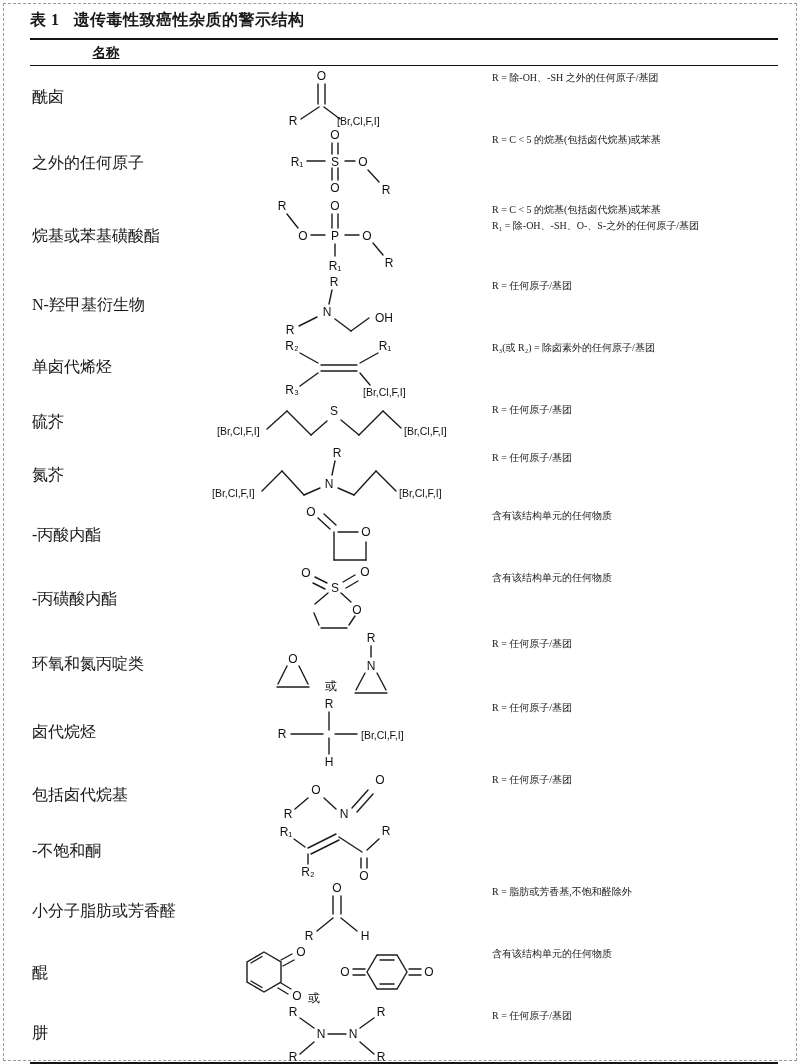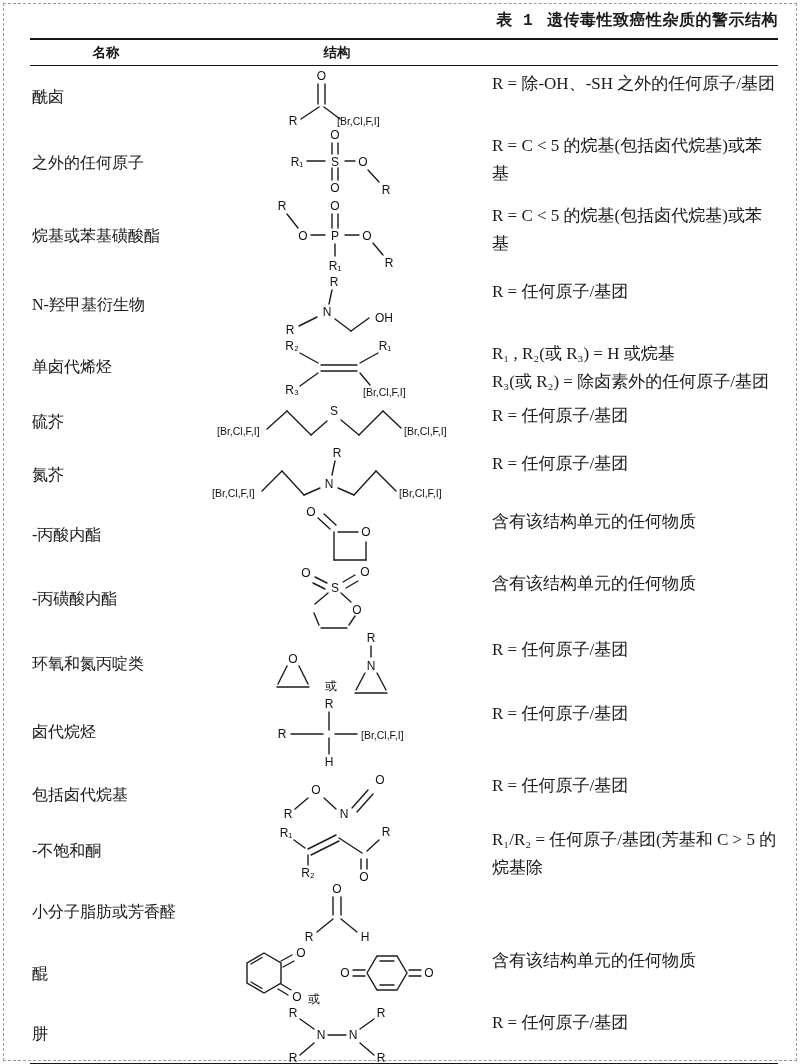--- a/index.html
+++ b/index.html
@@ -1,29 +1,29 @@
 <!DOCTYPE html>
 <html><head>
 <meta charset="utf-8">
 <style>
   html,body{margin:0;padding:0;background:#fff;}
   body{width:800px;height:1064px;position:relative;font-family:"Liberation Serif",serif;color:#1a1a1a;overflow:hidden;}
   .scan-border{position:absolute;left:3px;top:3px;right:3px;bottom:3px;border:1px dashed #9a9a9a;pointer-events:none;}
   .sheet{position:absolute;left:30px;top:4px;right:22px;}
-  .title{ text-align:right;font-weight:bold;font-size:16px;padding:6px 0 7px 0;letter-spacing:.5px;font-family:Liberation Mono, monospace;}
+  .title{ text-align:left;font-weight:bold;font-size:16px;padding:6px 0 7px 0;letter-spacing:.5px;}
   .title .tlabel{margin-right:14px;}
   .rule-heavy{border-top:2.5px solid #151515;}
   .rule-thin{border-top:1.4px solid #151515;}
   .rule-bottom{border-top:2.8px solid #151515;}
-  .cols{display:grid;grid-template-columns:152px 310px 1fr;}
+  .cols{display:grid;grid-template-columns:152px 310px 1fr;text-decoration:underline;}
   .thead{font-weight:bold;font-size:13.5px;padding:4px 0 3px 0;text-align:center;}
   .row{display:grid;grid-template-columns:152px 310px 1fr;align-items:center;}
   .name{font-size:16px;padding-left:2px;}
   .struct-cell{display:flex;justify-content:center;align-items:center;}
-  .remark{font-size:17px;line-height:1.62;align-self:start;padding-top:4px;}
+  .remark{font-size:10px;line-height:1.62;align-self:start;padding-top:4px;}
   .remark .cont{padding-left:12px;}
   svg{overflow:visible;}
   svg line, svg path{stroke:#1c1c1c;stroke-width:1.4;stroke-linecap:round;fill:none;}
   svg text{fill:#111;font-family:"Liberation Sans",sans-serif;font-size:12px;text-anchor:middle;}
   svg text.hal{font-size:10.5px;text-anchor:start;}
   svg text.st{text-anchor:start;}
   svg text.cjk{font-family:"Liberation Serif",serif;font-size:12px;}
 </style>
 </head>
 <body>
@@ -33,21 +33,20 @@
 <div class="sheet">
 
   <div class="title">
     <span class="tlabel">表 1</span><span>遗传毒性致癌性杂质的警示结构</span>
   </div>
 
   <div class="rule-heavy"></div>
 
   <div class="cols thead">
     <div>名称</div>
-    <div>结构</div>
   </div>
 
   <div class="rule-thin"></div>
 
   <div class="row" style="min-height:62px">
     <div class="name">酰卤</div>
     <div class="struct-cell">
       <svg width="160" height="58">
         <g>
           <line x1="61" y1="16" x2="61" y2="36"></line>
@@ -108,20 +107,21 @@
         <text x="88" y="41.5">P</text>
         <text x="56" y="41.5">O</text>
         <text x="120" y="41.5">O</text>
         <text x="35" y="12">R</text>
         <text x="142" y="69">R</text>
         <text x="88" y="72">R₁</text>
       </svg>
     </div>
     <div class="remark">
       <div>R = C &lt; 5 的烷基(包括卤代烷基)或苯基</div>
+        <div>R₁ = 除-OH、-SH、O-、S-之外的任何原子/基团</div>
     </div>
   </div>
 
   <div class="row" style="min-height:62px">
     <div class="name">N-羟甲基衍生物</div>
     <div class="struct-cell">
       <svg width="180" height="62">
         <g>
           <line x1="85" y1="16" x2="82" y2="30"></line>
           <line x1="52" y1="52" x2="70" y2="43"></line>
@@ -151,21 +151,20 @@
           <line x1="141" y1="17" x2="123" y2="27"></line>
           <line x1="123" y1="37" x2="133" y2="49"></line>
         </g>
         <text x="55" y="14">R₂</text>
         <text x="55" y="58">R₃</text>
         <text x="148" y="14">R₁</text>
         <text class="hal" x="126" y="60">[Br,Cl,F,I]</text>
       </svg>
     </div>
     <div class="remark">
-      <div>R₁ , R₂(或 R₃) = H 或烷基</div>
         <div>R₃(或 R₂) = 除卤素外的任何原子/基团</div>
     </div>
   </div>
 
   <div class="row" style="min-height:48px">
     <div class="name">硫芥</div>
     <div class="struct-cell">
       <svg width="240" height="46">
         <g>
           <line x1="50" y1="30" x2="70" y2="12"></line>
@@ -336,39 +335,41 @@
           <line x1="119" y1="36" x2="119" y2="46"></line>
             <line x1="125" y1="36" x2="125" y2="46"></line>
         </g>
         <text x="44" y="14">R₁</text>
         <text x="66" y="54">R₂</text>
         <text x="144" y="13">R</text>
         <text x="122" y="58">O</text>
       </svg>
     </div>
     <div class="remark">
-      <div>R₁/R₂ = 任何原子/基团(芳基和 C &gt; 5 的烷基除</div>
     </div>
   </div>
 
   <div class="row" style="min-height:62px">
     <div class="name">小分子脂肪或芳香醛</div>
     <div class="struct-cell">
       <svg width="150" height="62">
         <g>
           <line x1="71" y1="16" x2="71" y2="34"></line>
             <line x1="79" y1="16" x2="79" y2="34"></line>
           <line x1="71" y1="38" x2="55" y2="51"></line>
           <line x1="79" y1="38" x2="95" y2="51"></line>
         </g>
         <text x="75" y="12">O</text>
         <text x="47" y="60">R</text>
         <text x="103" y="60">H</text>
       </svg>
     </div>
+    <div class="remark">
+        <div>R = 脂肪或芳香基,不饱和醛除外</div>
+      </div>
   </div>
 
   <div class="row" style="min-height:60px">
     <div class="name">醌</div>
     <div class="struct-cell">
       <svg width="230" height="62">
         <g>
           <path d="M42,10 L59,20 L59,40 L42,50 L25,40 L25,20 Z"></path>
           <line x1="29" y1="21" x2="40" y2="14.5"></line>
             <line x1="29" y1="39" x2="40" y2="45.5"></line>

